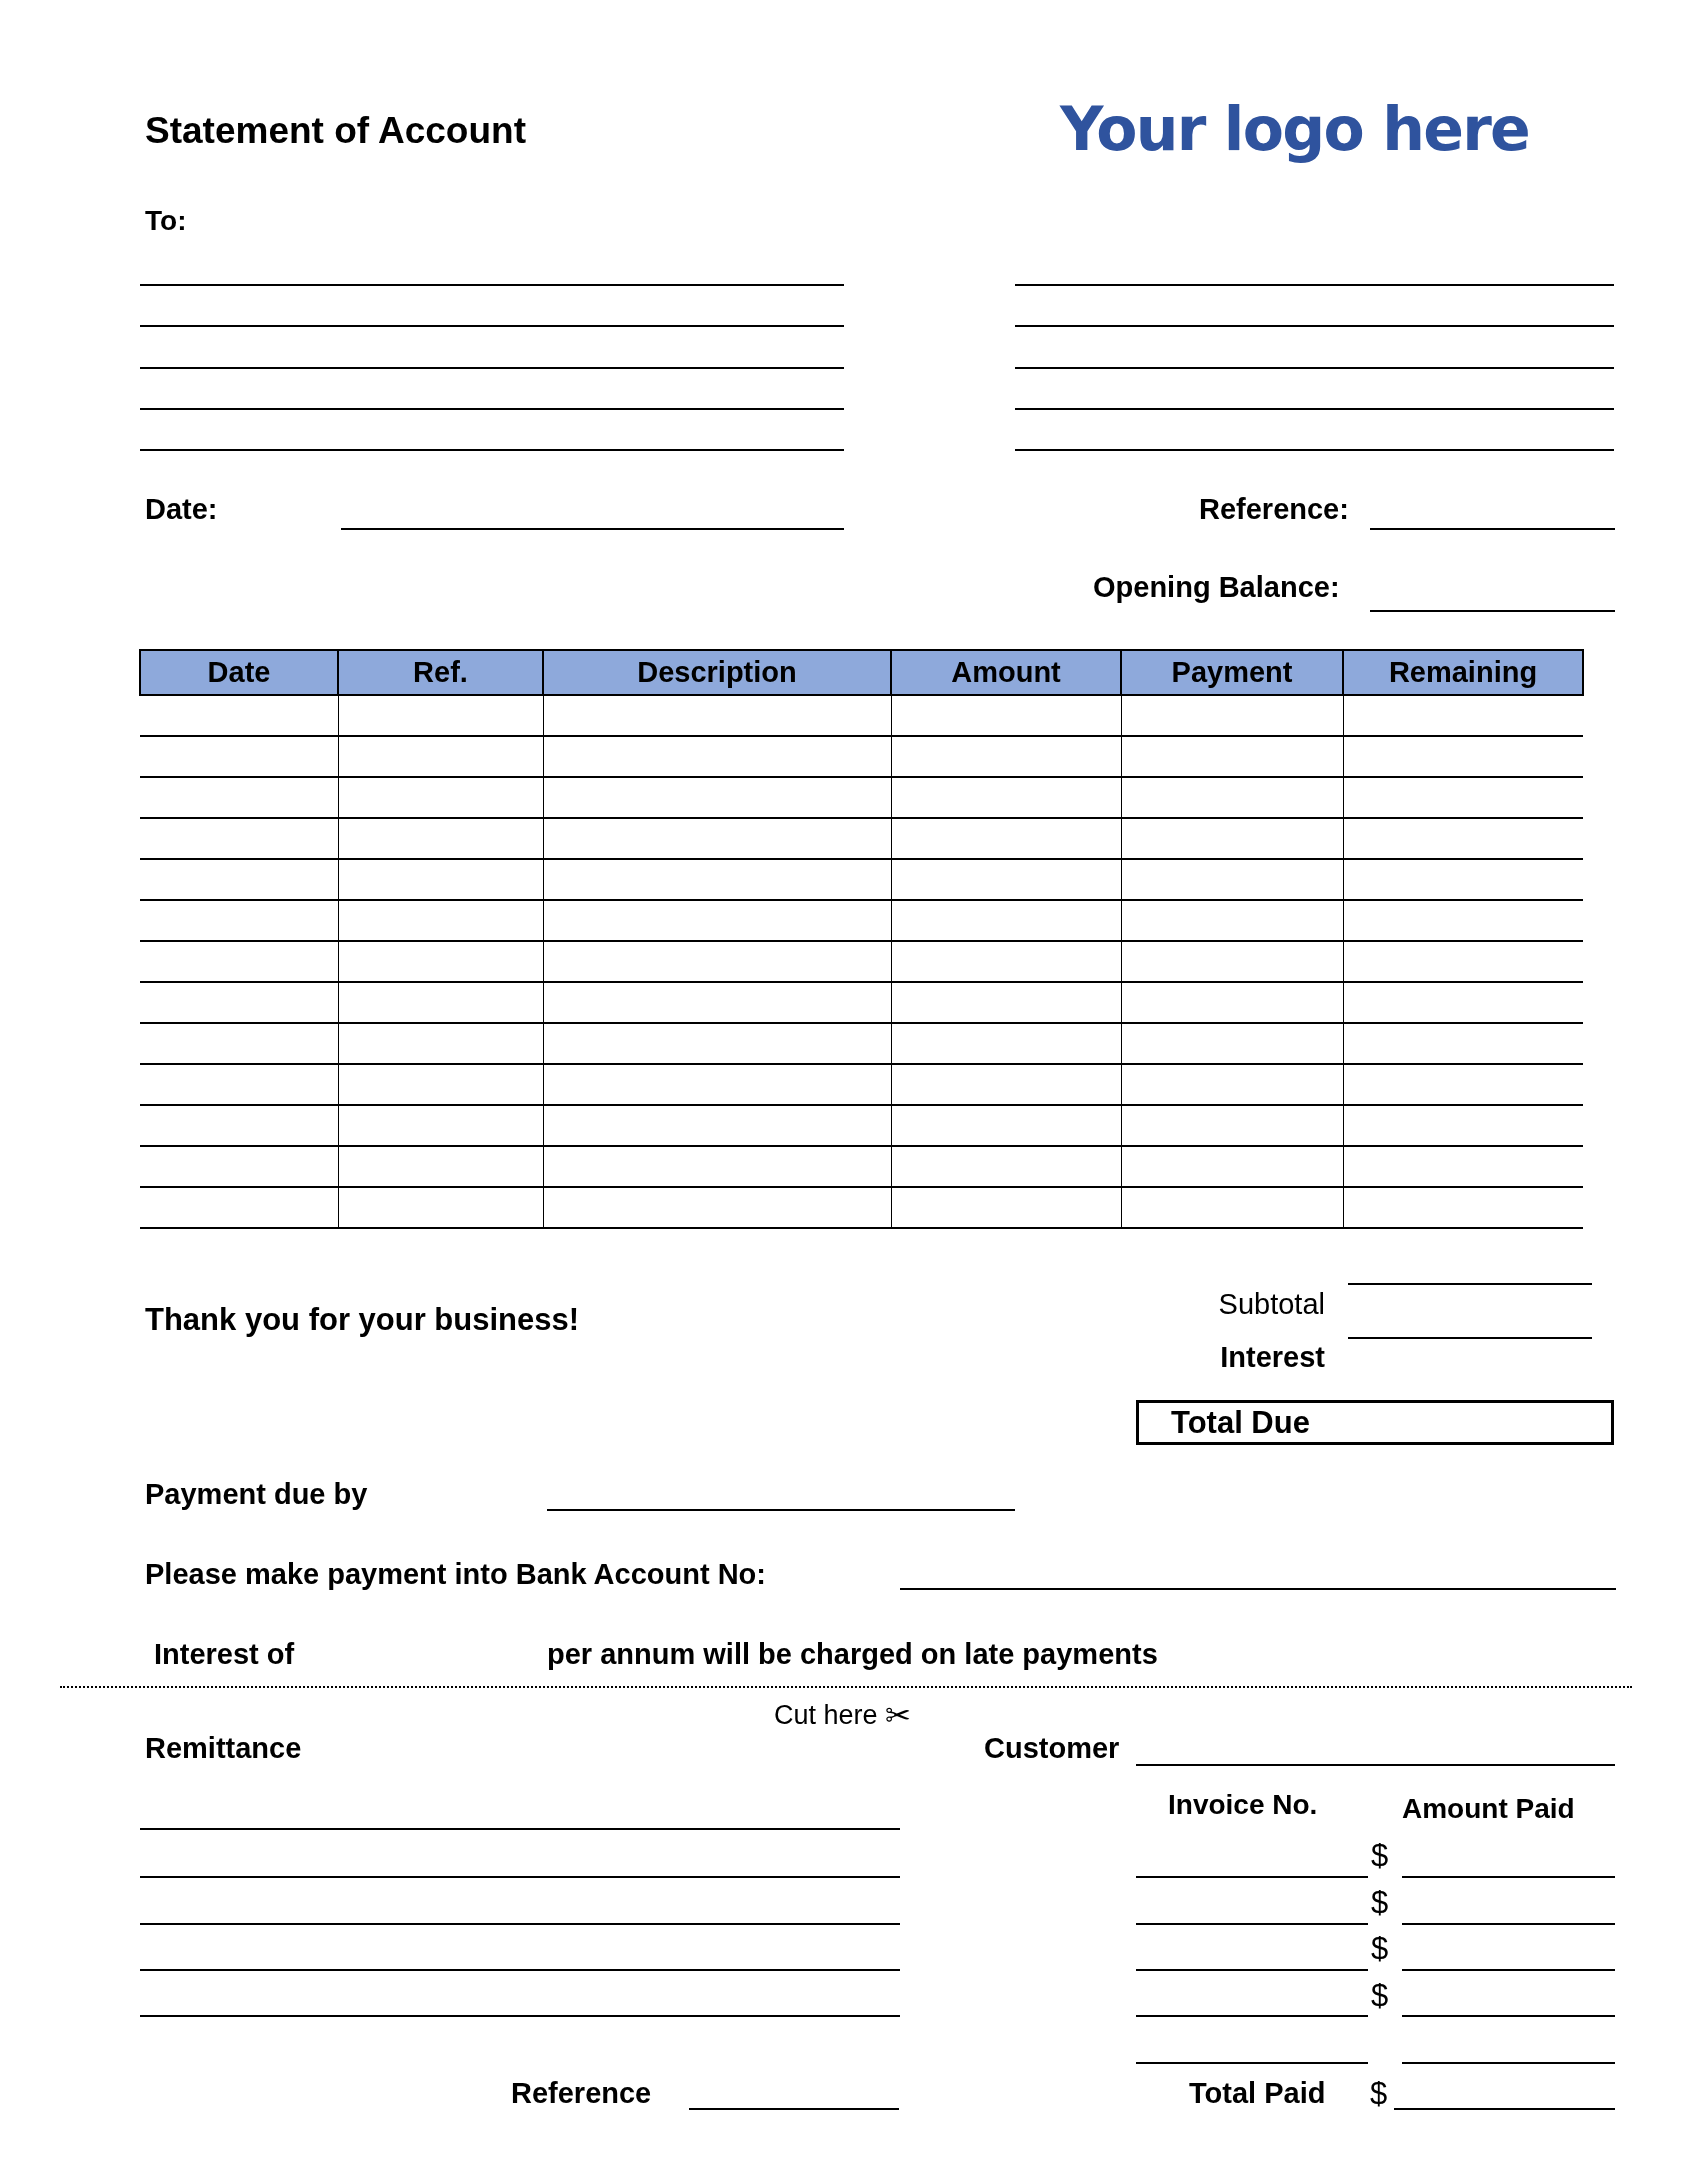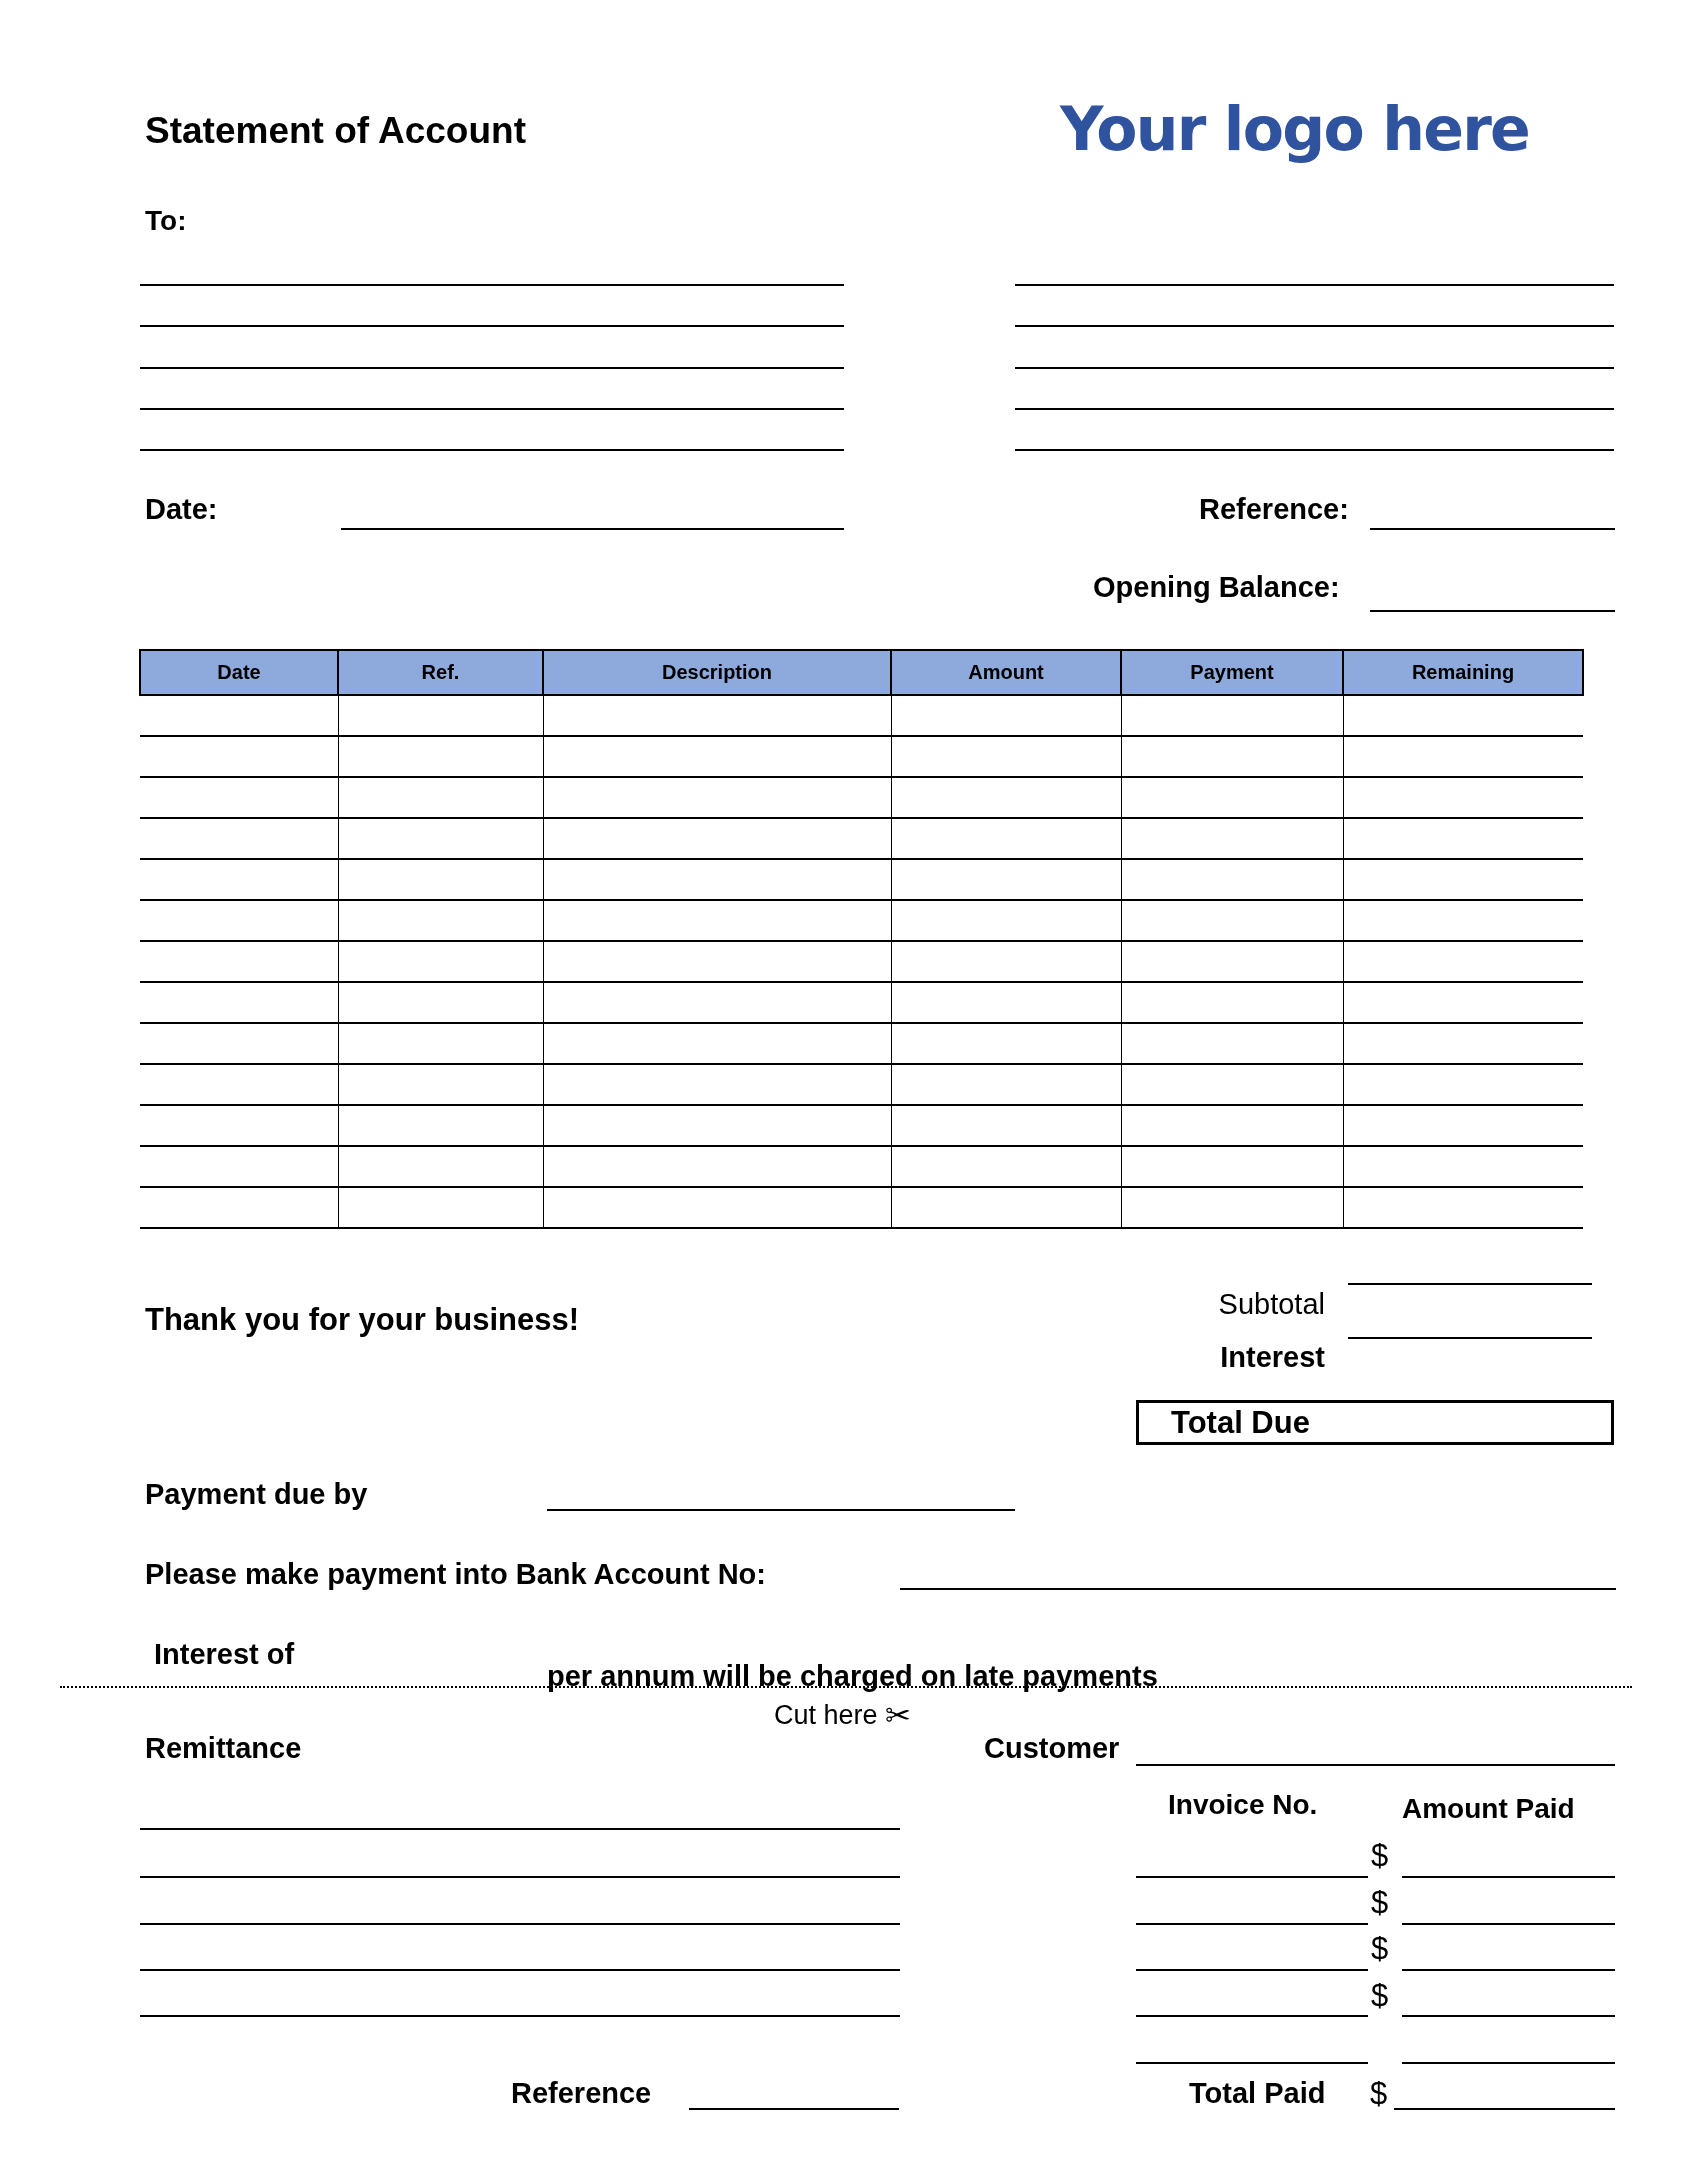--- a/index.html
+++ b/index.html
@@ -48,21 +48,21 @@
     top:649px;
   }
   table{
     border-collapse:collapse;
     table-layout:fixed;
     width:1443px;
   }
   th{
     background:var(--header-fill,#8EA9DB);
     border:2.6px solid #000;
-    font-size:20px;
+    font-size:29px;
     font-weight:bold;
     height:43px;
     text-align:center;
     padding:0;
   }
   td{
     height:39px;
     padding:0;
     border-bottom:2.6px solid #000;
   }
@@ -265,21 +265,21 @@
     <div class="lbl-in">Total Due</div>
   </div>
 
   <div class="lbl" style="left:145px;top:1479px;">Payment due by</div>
   <div class="rule" style="left:547px;top:1509px;width:468px;"></div>
 
   <div class="lbl" style="left:145px;top:1559px;">Please make payment into Bank Account No:</div>
   <div class="rule" style="left:900px;top:1588px;width:716px;"></div>
 
   <div class="lbl" style="left:154px;top:1639px;">Interest of</div>
-  <div class="lbl" style="left:547px;top:1639px;margin-top:22px;">per annum will be charged on late payments</div>
+  <div class="lbl" style="left:547px;top:1639px;">per annum will be charged on late payments</div>
 
   <div class="cutline"></div>
   <div class="cuthere">
     <span>Cut here</span>
     <span class="scissors">✂</span>
   </div>
 
   <div class="lbl" style="left:145px;top:1733px;">Remittance</div>
   <div class="lbl" style="left:984px;top:1733px;">Customer</div>
   <div class="rule" style="left:1136px;top:1764px;width:479px;"></div>

